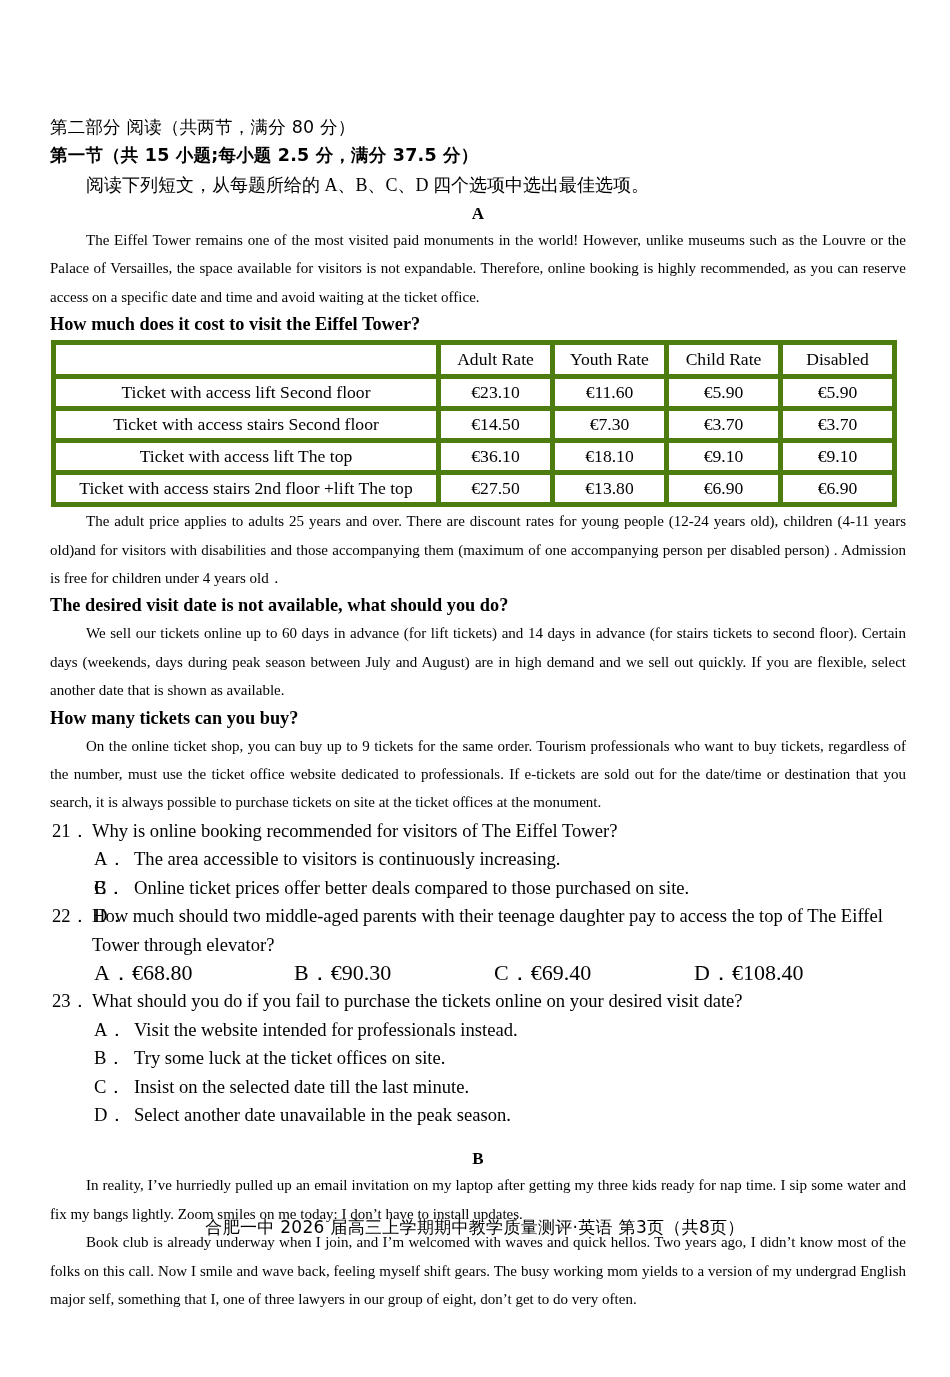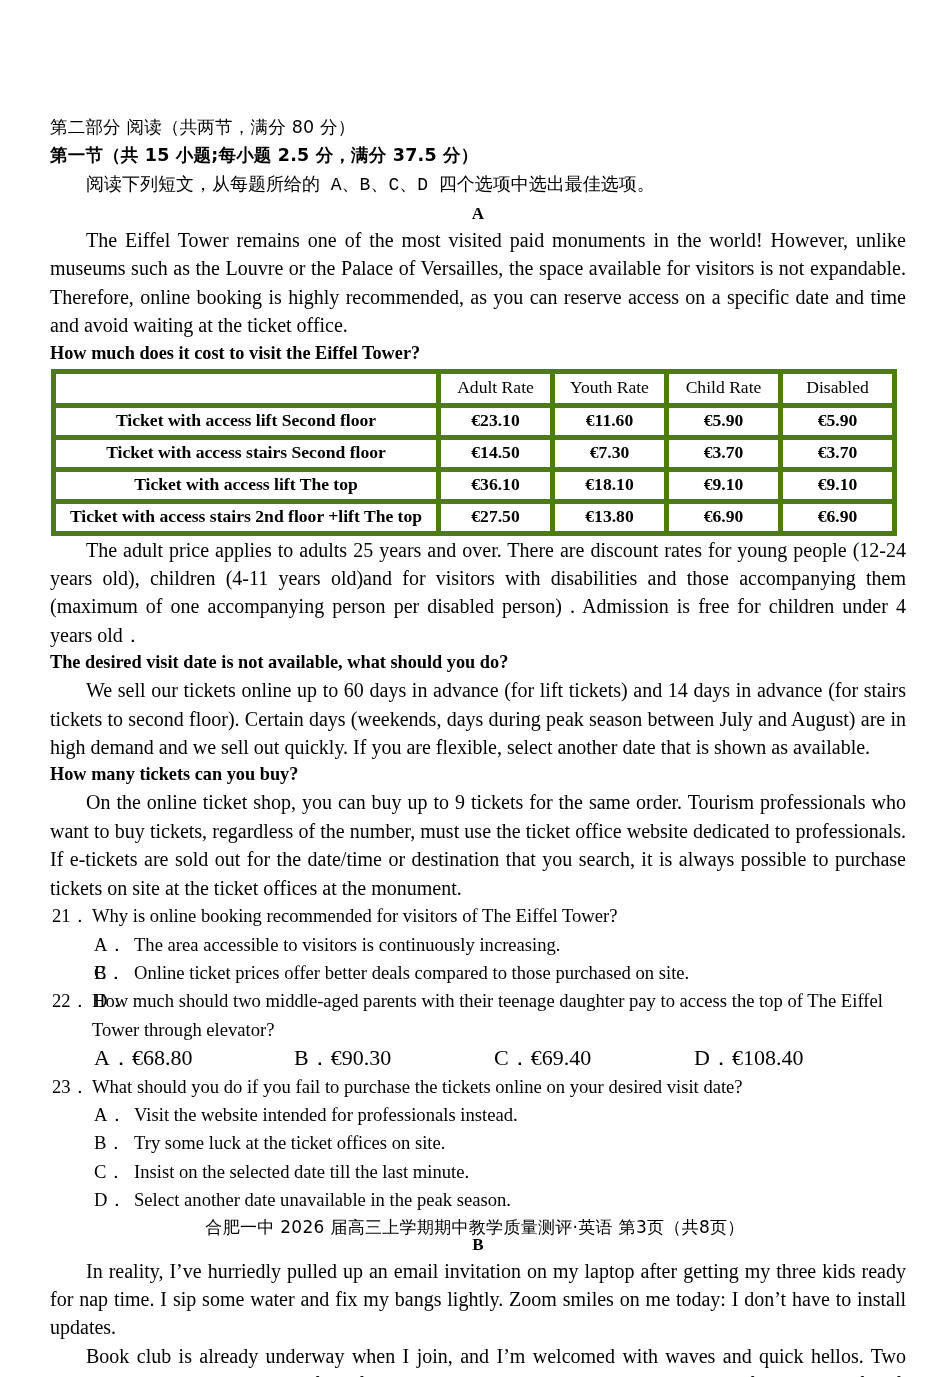--- a/index.html
+++ b/index.html
@@ -25,36 +25,36 @@
   }
   .cn-head {
     font-family: "DejaVu Sans", "Liberation Sans", sans-serif;
     font-size: 17.5px;
     line-height: 28px;
     letter-spacing: 0.2px;
     white-space: nowrap;
   }
   .cn-head.second { font-weight: 600; }
   .cn-sub {
-    font-family: Liberation Mono, monospace;
+    font-family: Liberation Serif, serif;
     font-size: 18px;
     line-height: 30px;
     text-indent: 36px;
     margin-top: 1px;
   }
   .section-letter {
     text-align: center;
     font-weight: bold;
     font-size: 17px;
     line-height: 24px;
     margin-top: 2px;
   }
   p.body-text {
     margin: 0;
-    font-size: 20px;
+    font-size: 15px;
     line-height: 28.4px;
     text-align: justify;
     text-justify: inter-word;
     text-indent: 36px;
     hyphens: none;
   }
   .q-head {
     margin: 0;
     font-size: 18.3px;
     line-height: 27px;
@@ -73,21 +73,21 @@
     padding: 1px 2px 3px 2px;
     text-align: center;
     font-weight: normal;
   }
   table.price col.c0 { width: 385px; }
   table.price col.c1 { width: 114px; }
   table.price col.c2 { width: 114px; }
   table.price col.c3 { width: 114px; }
   table.price col.c4 { width: 114px; }
   table.price tr.hdr td { height: 25px; }
-  table.price tr.row td { height: 23px; font-weight: bold; }
+  table.price tr.row td { height: 23px; }
 
   .qblock { margin-top: 0px; }
   .q-line {
     font-size: 18.6px;
     line-height: 28.4px;
     position: relative;
     padding-left: 42px;
   }
   .q-num {
     position: absolute;

